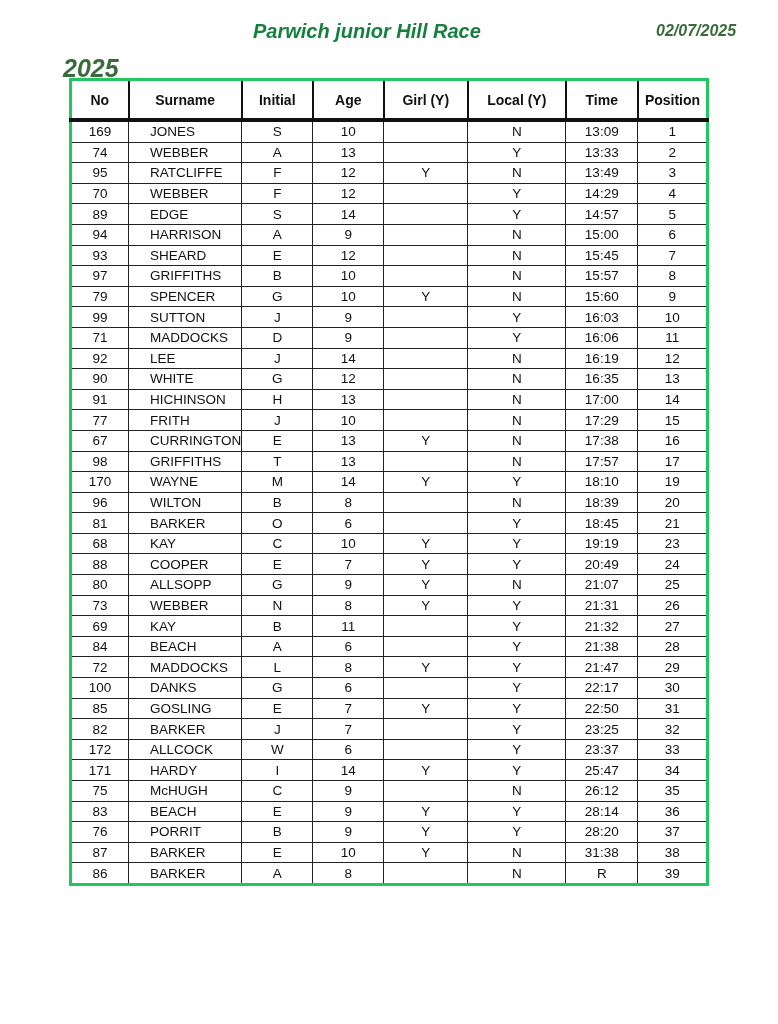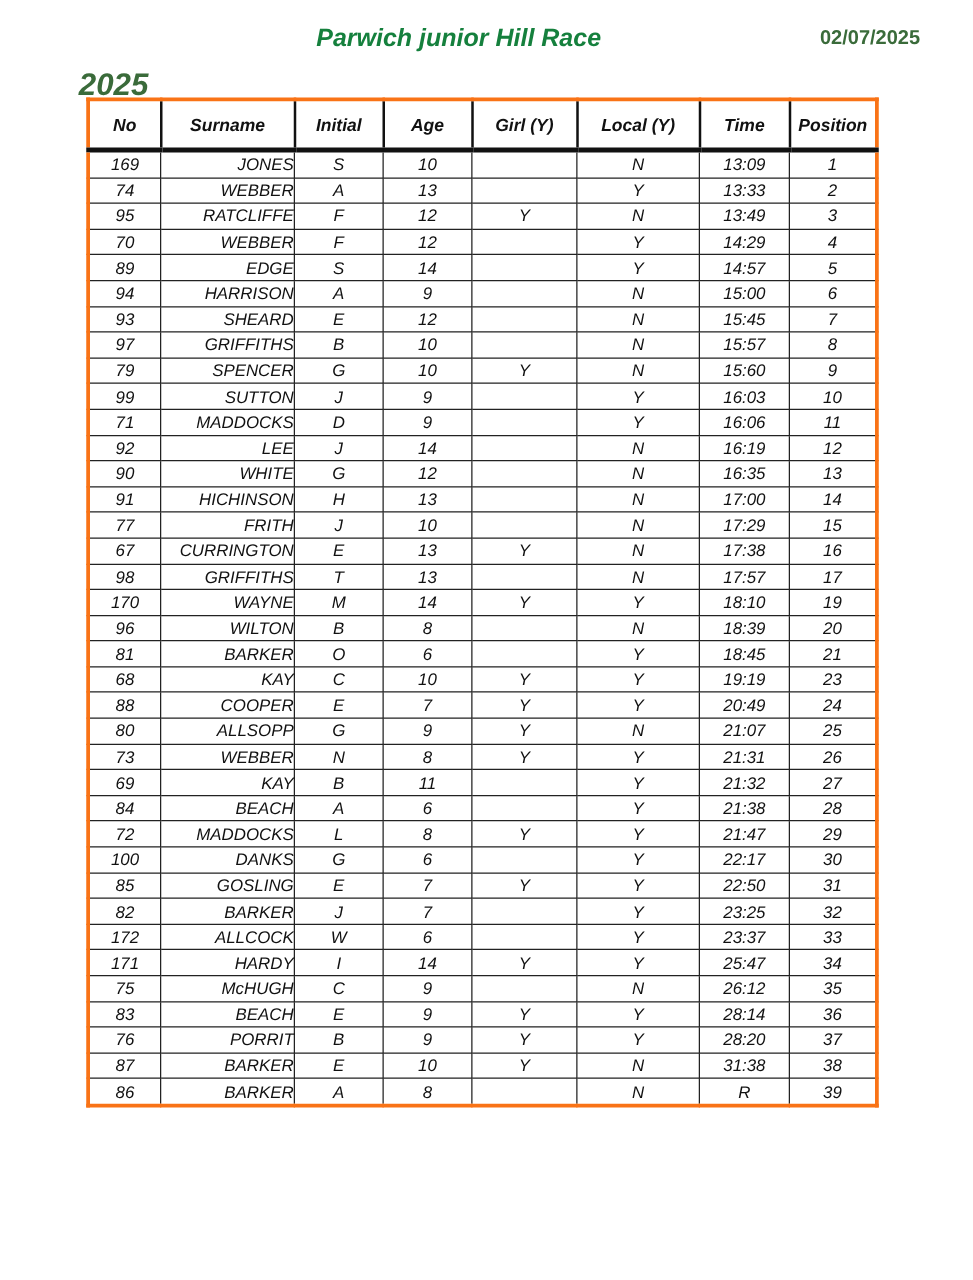--- a/index.html
+++ b/index.html
@@ -1,23 +1,23 @@
 <!DOCTYPE html>
 <html><head>
 <meta charset="utf-8">
 <style>
   html, body { margin: 0; padding: 0; background: #ffffff; }
   body { width: 778px; height: 1024px; position: relative; font-family: "Liberation Sans", sans-serif; color: #111; }
   .title-year { position: absolute; left: 63px; top: 20px; font-size: 25px; font-weight: bold; font-style: italic; color: #3a6b3a; margin-top: 34px; }
   .title-main { position: absolute; left: 253px; top: 20px; font-size: 20px; font-weight: bold; font-style: italic; color: #15803d; }
-  .title-date { position: absolute; left: 656px; top: 22px; font-size: 16px; font-weight: bold; color: #3a6b3a; text-align: right; }
-  table { position: absolute; left: 69px; top: 78px; border-collapse: collapse; border: 3px solid #f97316; font-style: italic; }
+  .title-date { position: absolute; left: 656px; top: 22px; font-size: 16px; font-weight: bold; font-style: italic; color: #3a6b3a; text-align: right; }
+  table { position: absolute; left: 69px; top: 78px; border-collapse: collapse; border: 3px solid #22c55e; }
   th { font-size: 14px; font-weight: bold; height: 37px; border: 2px solid #111; border-bottom: 4px solid #111; padding: 0; text-align: center; }
   td { font-size: 13.5px; height: 19.6px; border: 1.5px solid #222; padding: 0; text-align: center; line-height: 19px; }
-  td.surname { text-align: right; padding-left: 9px; }
+  td.surname { text-align: left; padding-left: 21px; }
   col.c-no { width: 58px; } col.c-sur { width: 107px; } col.c-ini { width: 71px; } col.c-age { width: 71px; }
   col.c-girl { width: 84px; } col.c-loc { width: 98px; } col.c-time { width: 72px; } col.c-pos { width: 70px; }
 </style>
 </head>
 <body>
 
 <div class="title-year">2025</div>
 <div class="title-main">Parwich junior Hill Race</div>
 <div class="title-date">02/07/2025</div>
 

